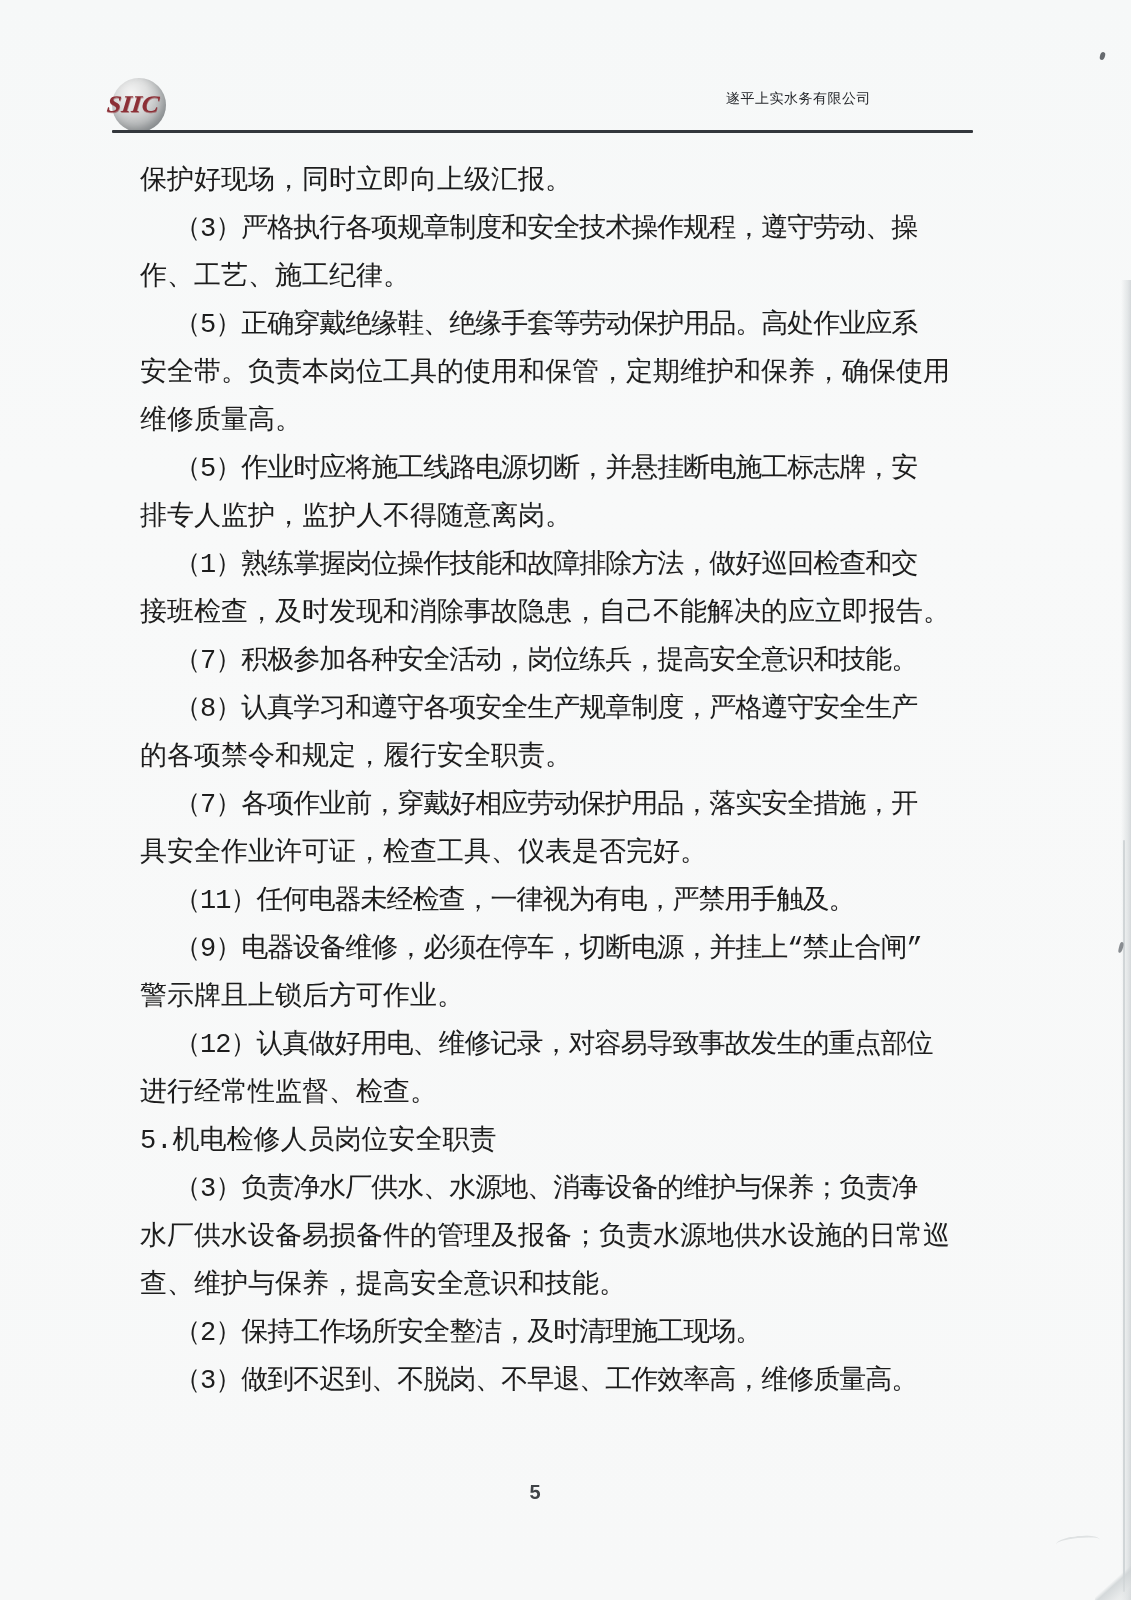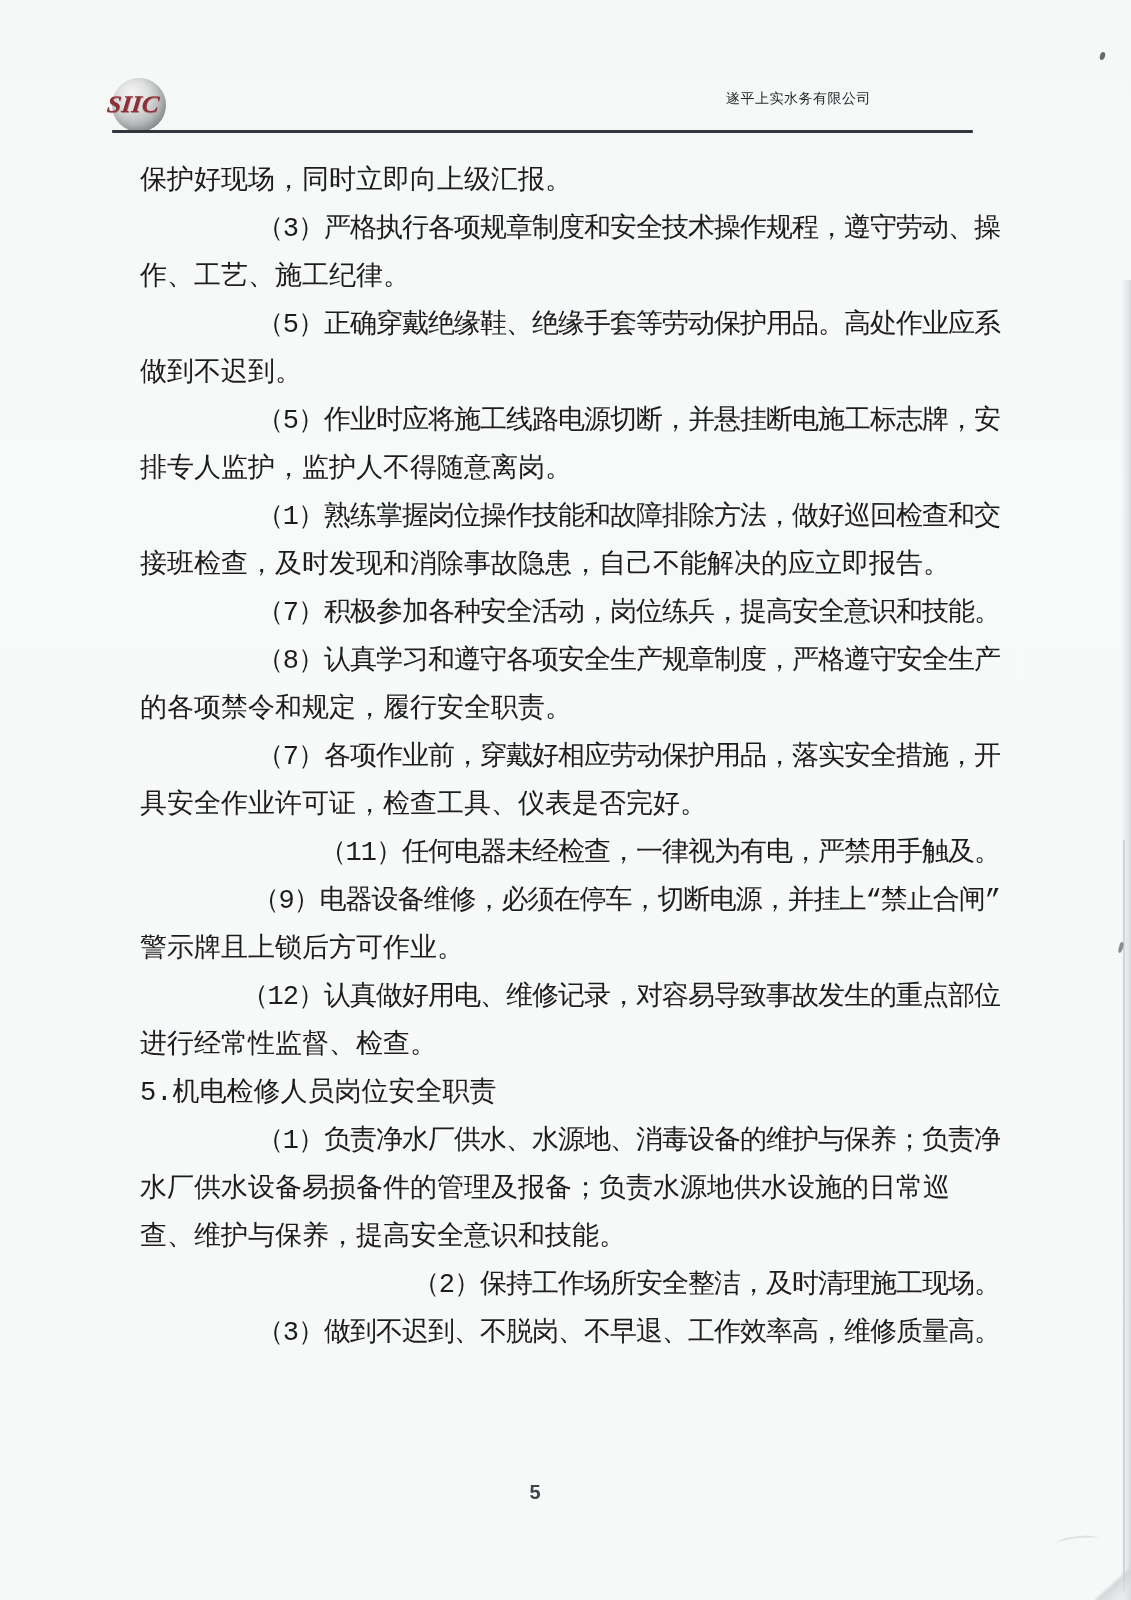--- a/index.html
+++ b/index.html
@@ -46,21 +46,21 @@
     background: #33373c; border-radius: 1px;
   }
   
   .body-text {
     position: absolute; left: 140px; top: 157px; width: 860px; font-family: Liberation Mono, monospace;
   }
   .line {
     height: 48px; line-height: 48px; font-size: 27px;
     white-space: nowrap; color: #1d1d1d;
   }
-  .line.indent { padding-left: 34px; letter-spacing: -1px; text-align: right; }
+  .line.indent { padding-left: 34px; letter-spacing: -1px; }
   
   .page-number {
     position: absolute; left: 521px; top: 1481px; width: 28px;
     text-align: center;
     font-family: "Liberation Sans", "DejaVu Sans", sans-serif;
     font-size: 20px; font-weight: 700; color: #3f4347;
   }
   
   .speck-top {
     position: absolute; left: 1100px; top: 52px; width: 5px; height: 8px;
@@ -95,37 +95,38 @@
     </div>
     <div class="company-name">遂平上实水务有限公司</div>
     <div class="header-rule"></div>
   </div>
 
   <div class="body-text">
       <div class="line">保护好现场，同时立即向上级汇报。</div>
       <div class="line indent">（3）严格执行各项规章制度和安全技术操作规程，遵守劳动、操</div>
       <div class="line">作、工艺、施工纪律。</div>
       <div class="line indent">（5）正确穿戴绝缘鞋、绝缘手套等劳动保护用品。高处作业应系</div>
-      <div class="line">做到不迟到。</div>
+      <div class="line">安全带。负责本岗位工具的使用和保管，定期维护和保养，确保使用</div>
+      <div class="line">维修质量高。</div>
       <div class="line indent">（5）作业时应将施工线路电源切断，并悬挂断电施工标志牌，安</div>
       <div class="line">排专人监护，监护人不得随意离岗。</div>
       <div class="line indent">（1）熟练掌握岗位操作技能和故障排除方法，做好巡回检查和交</div>
       <div class="line">接班检查，及时发现和消除事故隐患，自己不能解决的应立即报告。</div>
       <div class="line indent">（7）积极参加各种安全活动，岗位练兵，提高安全意识和技能。</div>
       <div class="line indent">（8）认真学习和遵守各项安全生产规章制度，严格遵守安全生产</div>
       <div class="line">的各项禁令和规定，履行安全职责。</div>
       <div class="line indent">（7）各项作业前，穿戴好相应劳动保护用品，落实安全措施，开</div>
       <div class="line">具安全作业许可证，检查工具、仪表是否完好。</div>
       <div class="line indent">（11）任何电器未经检查，一律视为有电，严禁用手触及。</div>
       <div class="line indent">（9）电器设备维修，必须在停车，切断电源，并挂上“禁止合闸”</div>
       <div class="line">警示牌且上锁后方可作业。</div>
       <div class="line indent">（12）认真做好用电、维修记录，对容易导致事故发生的重点部位</div>
       <div class="line">进行经常性监督、检查。</div>
       <div class="line">5.机电检修人员岗位安全职责</div>
-      <div class="line indent">（1）负责净水厂供水、水源地、消毒设备的维护与保养；负责净</div>
+      <div class="line indent">（3）负责净水厂供水、水源地、消毒设备的维护与保养；负责净</div>
       <div class="line">水厂供水设备易损备件的管理及报备；负责水源地供水设施的日常巡</div>
       <div class="line">查、维护与保养，提高安全意识和技能。</div>
       <div class="line indent">（2）保持工作场所安全整洁，及时清理施工现场。</div>
       <div class="line indent">（3）做到不迟到、不脱岗、不早退、工作效率高，维修质量高。</div>
     </div>
 
   <div class="page-number">5</div>
 
   <div class="speck-top"></div>
   <div class="speck-mid"></div>

